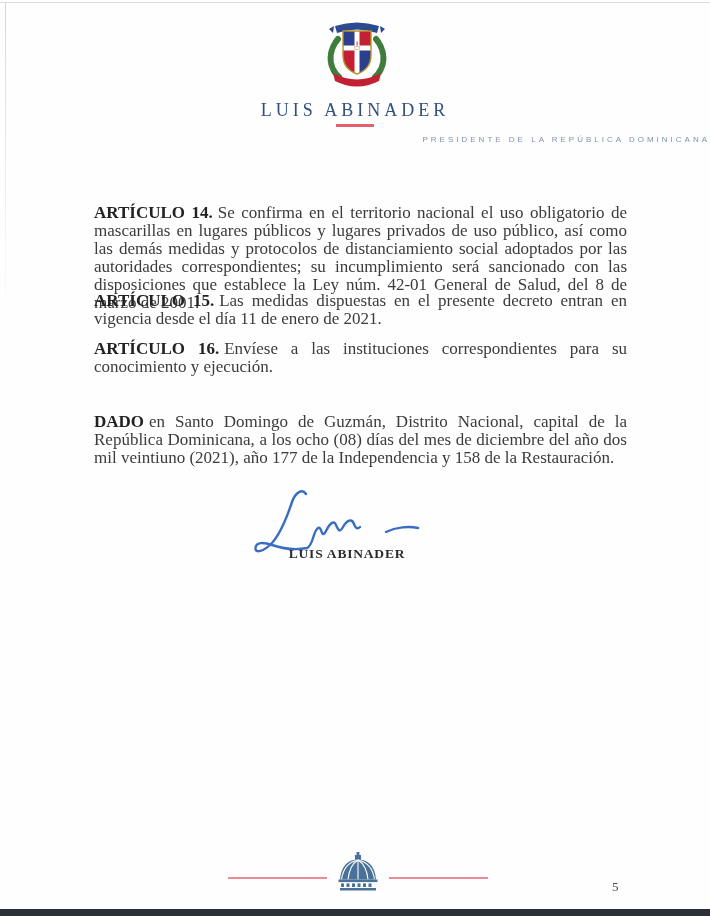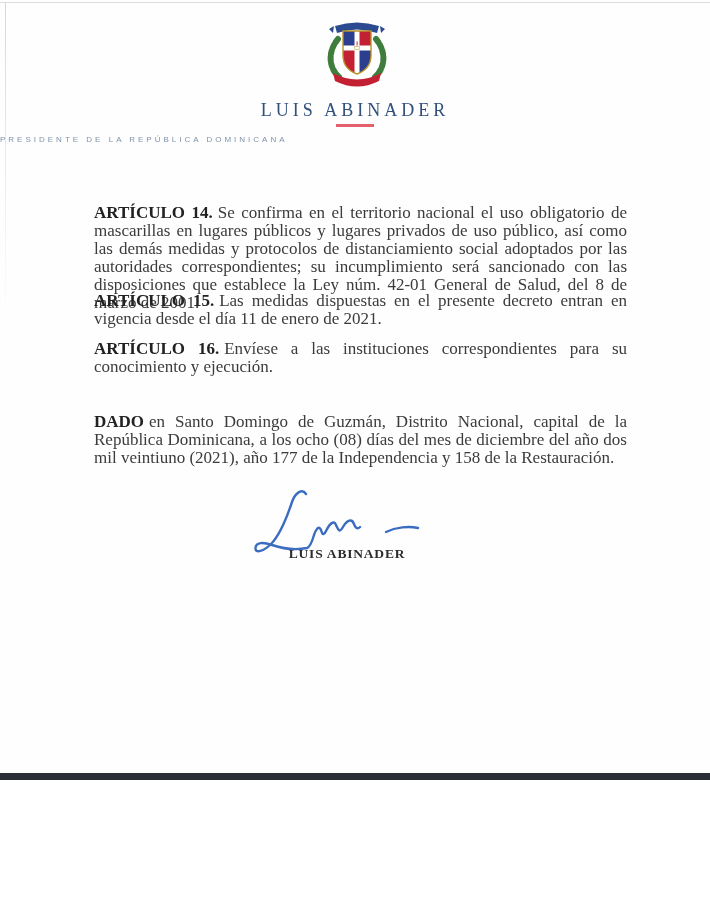--- a/index.html
+++ b/index.html
@@ -2,21 +2,21 @@
 <html lang="es"><head>
 <meta charset="utf-8">
 <style>
   * { margin: 0; padding: 0; box-sizing: border-box; }
   html, body { width: 710px; height: 916px; }
   body { background: #ffffff; font-family: "Liberation Serif", serif; }
 
   .page {
     position: relative;
     width: 710px;
-    height: 780px;
+    height: 916px;
     background: #fefefe;
     overflow: hidden;
   }
 
   
   .top-edge {
     position: absolute; top: 2px; left: 0;
     width: 710px; height: 1px;
     background: #dcdcdc;
   }
@@ -43,21 +43,21 @@
     font-size: 18px; letter-spacing: 4px;
     color: #31507c;
   }
   .header-rule {
     position: absolute; top: 124px; left: 336px;
     width: 38px; height: 2.5px;
     background: #e4606d;
   }
   .header-subtitle {
     position: absolute; top: 135px; left: 0;
-    width: 710px; text-align: left;
+    width: 710px; text-align: right;
     font-family: "Liberation Sans", sans-serif;
     font-size: 8px; letter-spacing: 3px;
     color: #7e93ab;
   }
 
   
   .para {
     position: absolute; left: 94px; width: 533px;
     font-size: 17px; line-height: 18px;
     text-align: justify; color: #3b3b3b;

